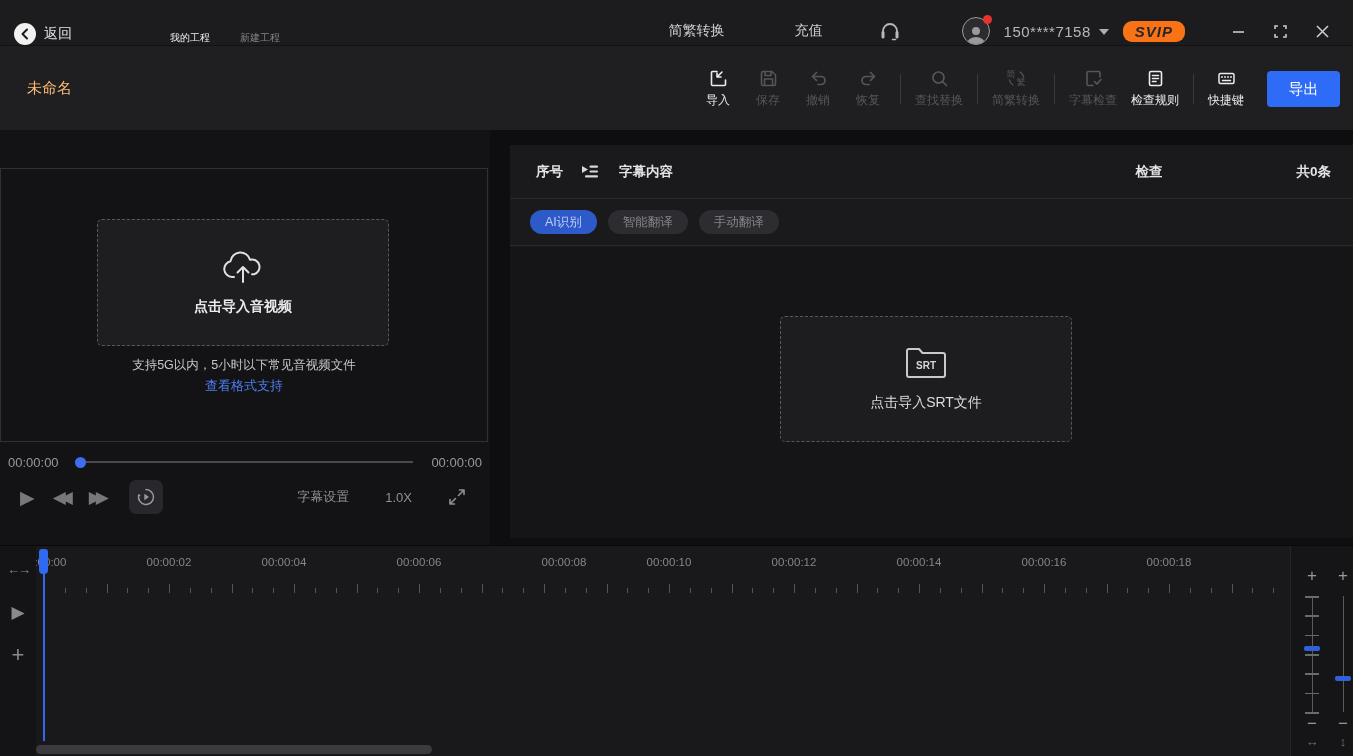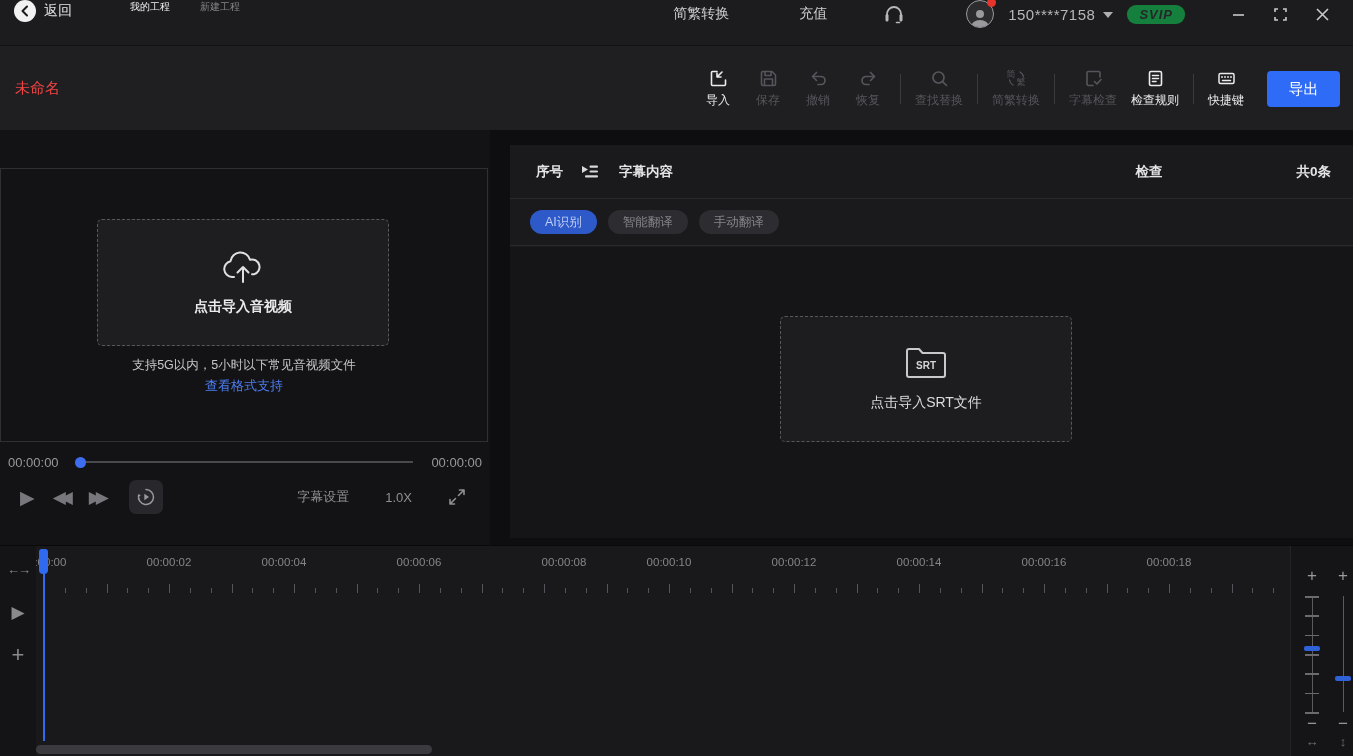--- a/index.html
+++ b/index.html
@@ -6,51 +6,51 @@
   html,body { background:#0e0e10; }
   .app {
     position:relative; width:1353px; height:756px; overflow:hidden;
     background:#0e0e10; color:#e6e6e6;
     font-family:"Liberation Sans","DejaVu Sans",sans-serif; font-size:14px;
   }
   svg { display:block; }
 
   
   .titlebar { position:absolute; left:0; top:0; width:100%; height:45px;
-    background:#1c1c1e; display:flex; align-items:flex-start; }
+    background:#1c1c1e; display:flex; align-items:flex-end;gap:40px; }
   .back-group { display:flex; align-items:center; gap:8px; margin-left:14px; cursor:pointer; }
   .back-circle { width:22px; height:22px; border-radius:50%; background:#f2f2f2;
     display:flex; align-items:center; justify-content:center; }
   .back-label { color:#e3e3e3; font-size:14px; }
   .top-nav { display:flex; gap:30px; margin-left:58px; font-size:10px; }
   .top-nav .active { color:#f0f0f0; }
   .top-nav .inactive { color:#86868a; }
   .titlebar-right { display:flex; align-items:center; margin-left:auto; }
   .tb-link { color:#cfcfd2; font-size:14px; cursor:pointer; }
   .tb-link.orders { margin-right:70px; }
   .tb-link.recharge { margin-right:55px; }
   .headset-btn { margin-right:60px; cursor:pointer; }
   .avatar-wrap { position:relative; width:28px; height:28px; margin-right:14px; cursor:pointer; }
   .avatar-circle { width:28px; height:28px; border-radius:50%; background:#2c2c2f;
     border:1.5px solid #9a9a9e; overflow:hidden; display:flex; align-items:flex-end; justify-content:center; }
   .red-dot { position:absolute; right:-2px; top:-2px; width:9px; height:9px;
     border-radius:50%; background:#e5342c; }
   .username { color:#b7b7ba; font-size:15px; letter-spacing:.5px; }
   .caret-down { width:0; height:0; border-left:5px solid transparent; border-right:5px solid transparent;
     border-top:6px solid #aeaeb2; margin:2px 0 0 8px; cursor:pointer; }
-  .svip-badge { margin-left:14px; background:#15803d; color:#26262a; font-weight:bold;
-    font-style:italic; font-size:13px; padding:2px 12px; border-radius:9px; letter-spacing:1px; }
+  .svip-badge { margin-left:14px; background:#f97316; color:#26262a; font-weight:bold;
+    font-style:italic; font-size:15px; padding:2px 12px; border-radius:9px; letter-spacing:1px; }
   .win-controls { display:flex; align-items:center; gap:24px; margin:0 22px 0 44px; }
   .win-btn { width:18px; height:18px; display:flex; align-items:center; justify-content:center;
     color:#c9c9cc; cursor:pointer; }
 
   
   .toolbar { position:absolute; left:0; top:45px; width:100%; height:85px;
     background:#1f1f22; border-top:1px solid #121214; display:flex; align-items:center; }
-  .project-title { position:absolute; left:15px; top:33px; font-size:15px; color:#ef4444; }
+  .project-title { position:absolute; left:27px; top:33px; font-size:15px; color:#fdba74; }
   .tool-group { position:absolute; left:700px; top:0; height:85px; display:flex; align-items:center; gap:14px; }
   .tool-item { display:flex; flex-direction:column; align-items:center; gap:4px;
     min-width:36px; cursor:pointer; }
   .tool-item .t-label { font-size:12px; white-space:nowrap; }
   .tool-item.bright { color:#ececef; }
   .tool-item.dim { color:#55555b; }
   .tool-item.bright .t-label { color:#ececef; }
   .tool-item.dim .t-label { color:#55555b; }
   .tool-divider { width:1px; height:30px; background:#3a3a3e; }
   .export-btn { position:absolute; right:13px; top:25px; width:73px; height:36px;

